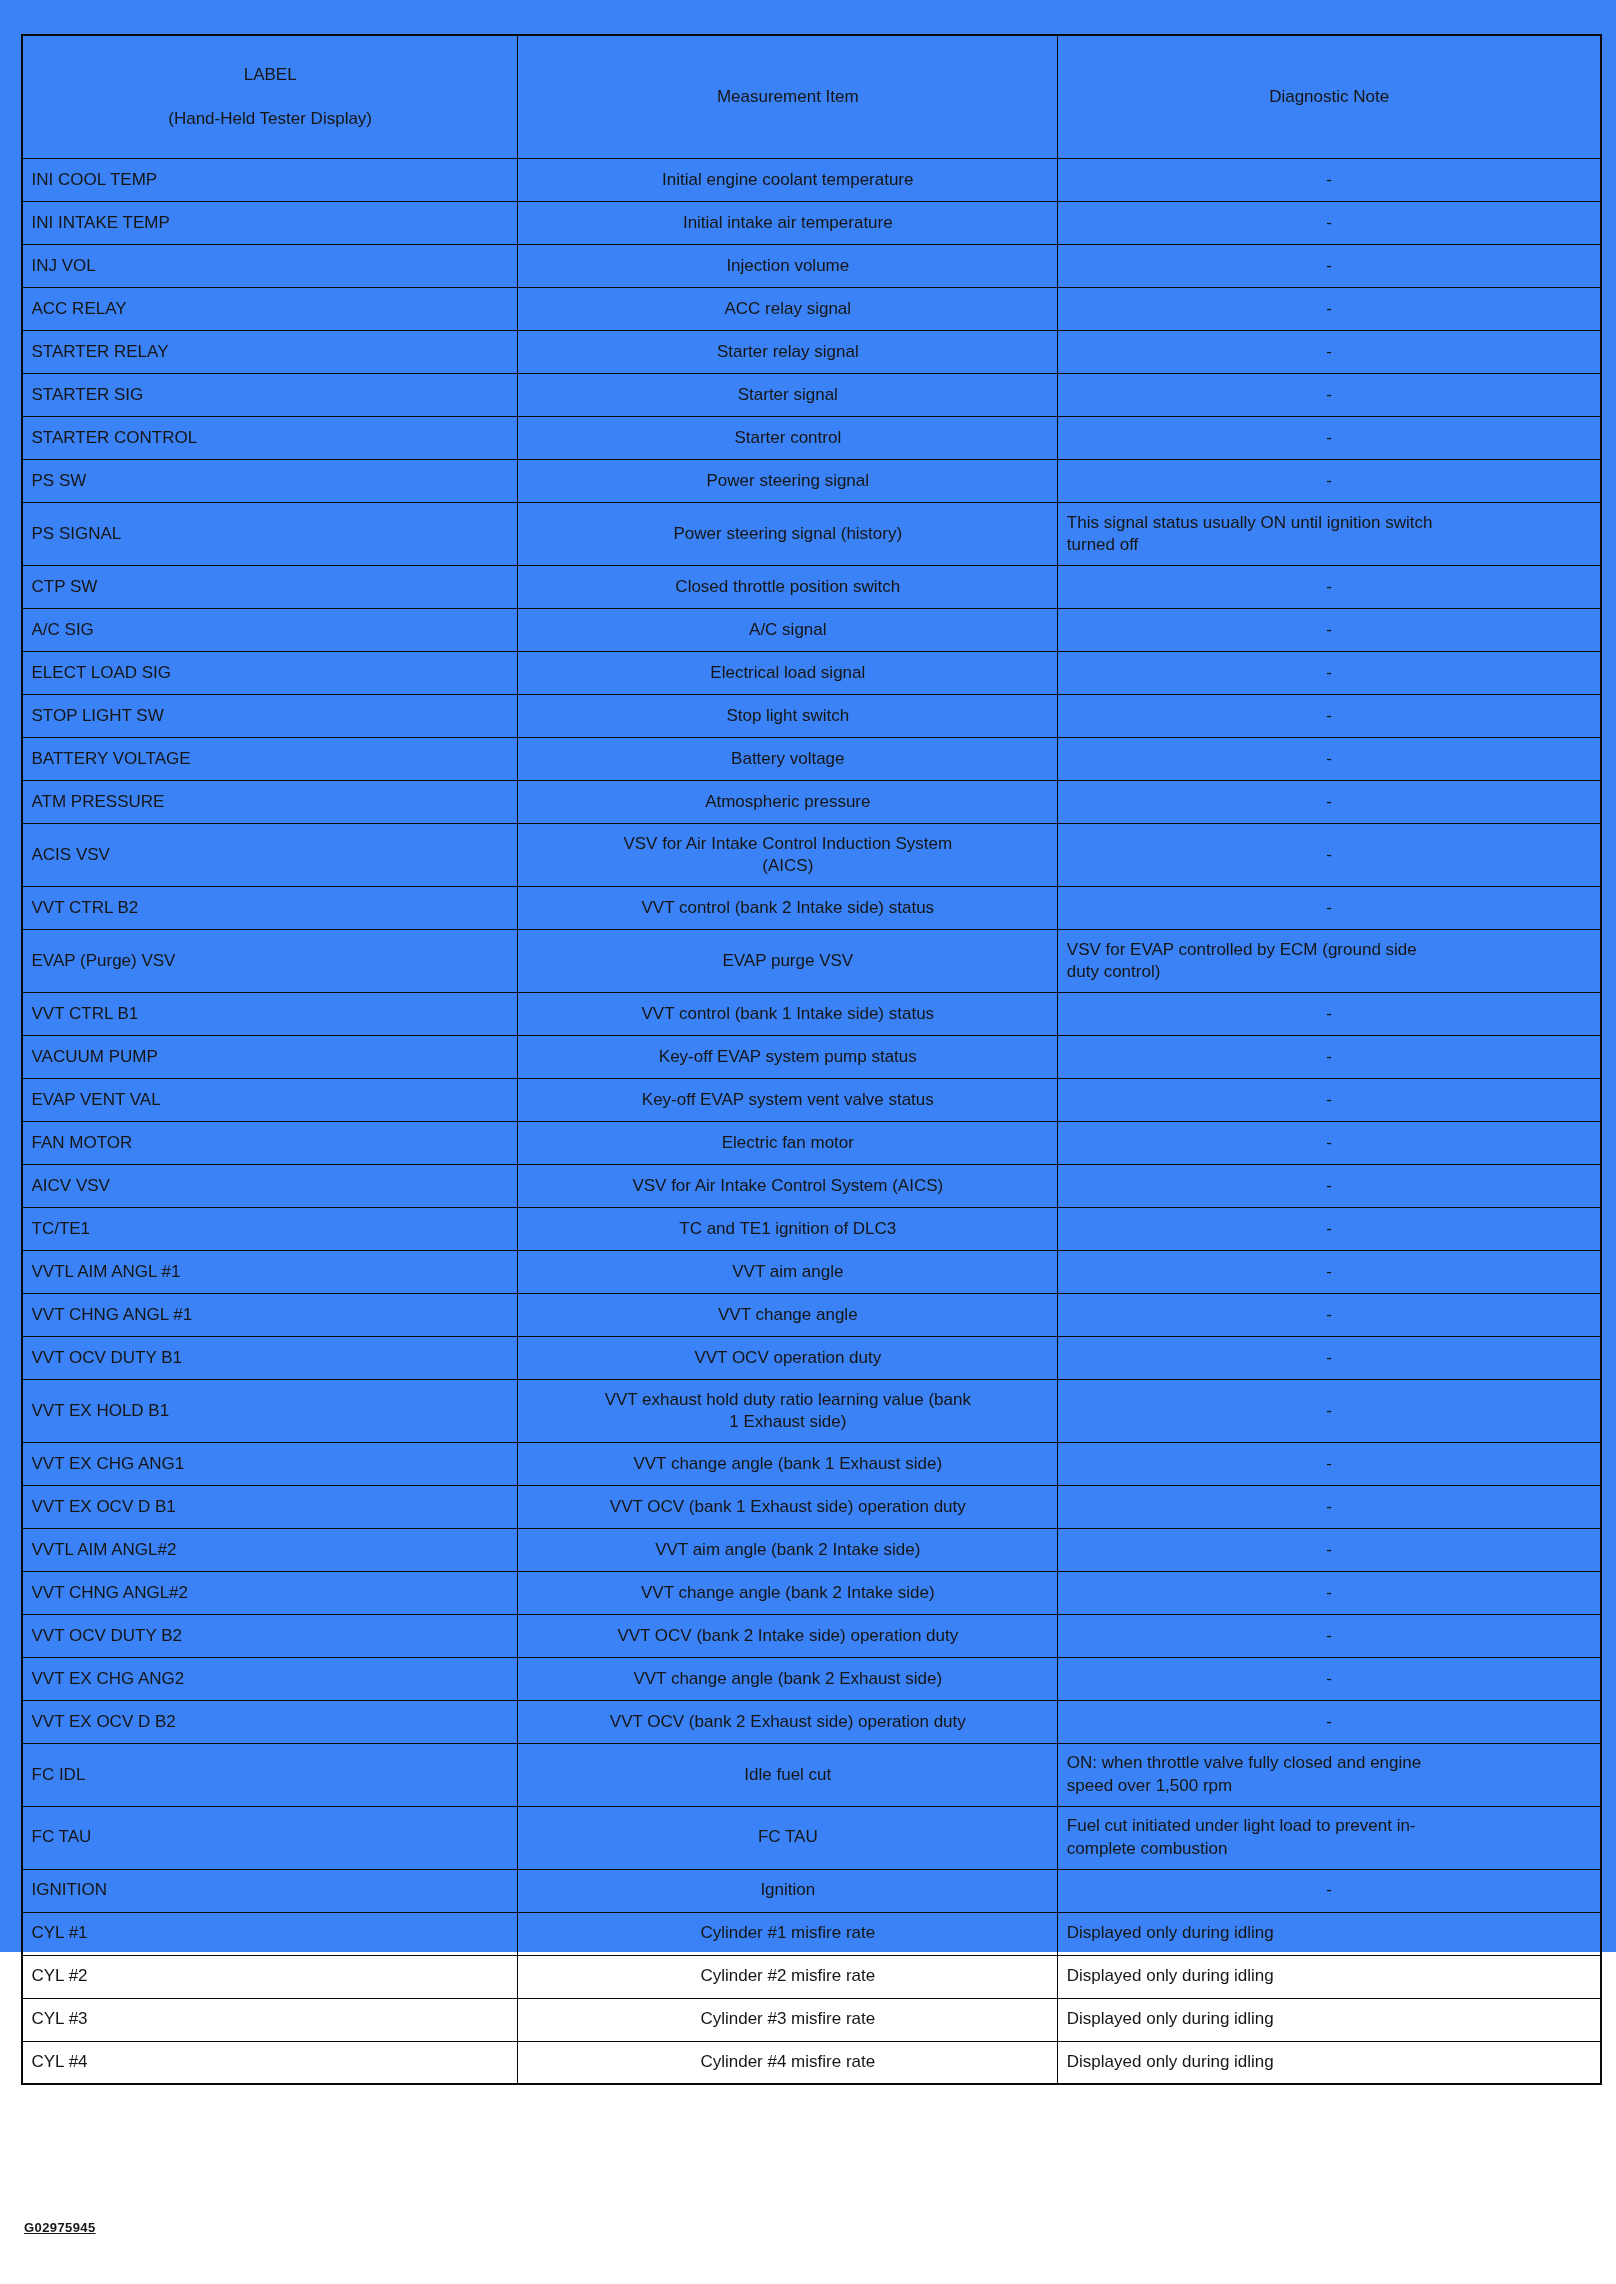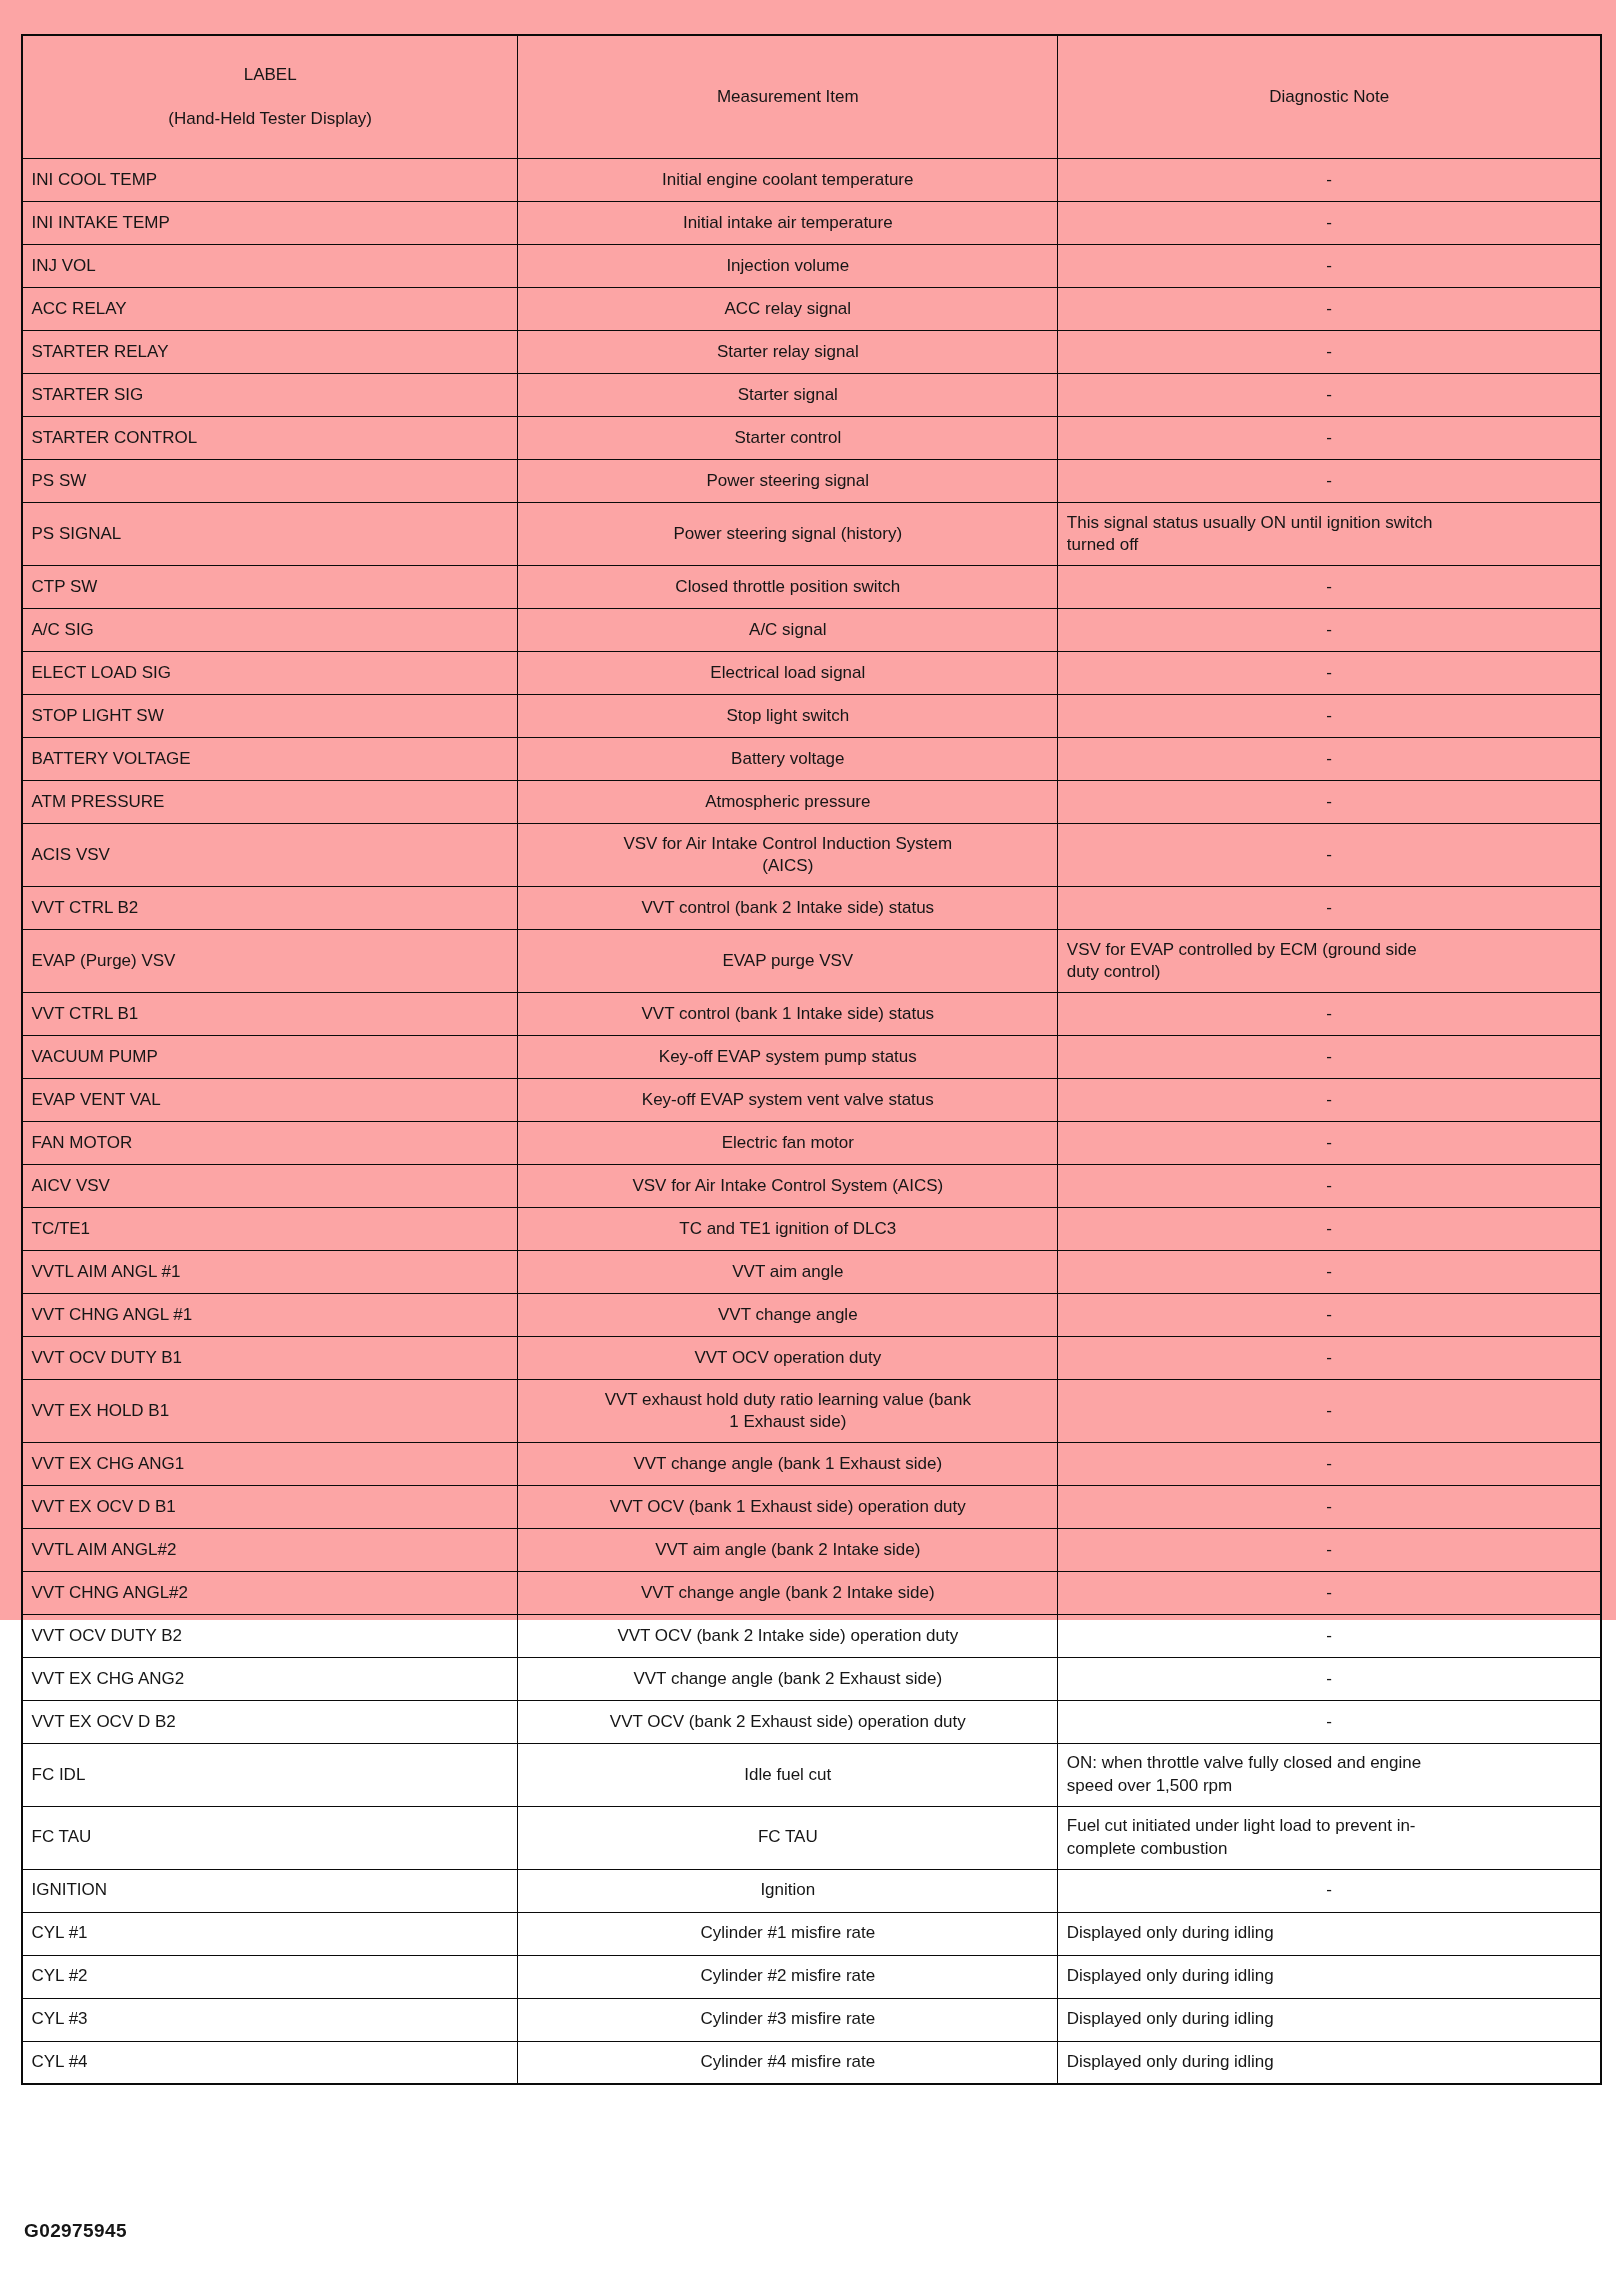--- a/index.html
+++ b/index.html
@@ -11,22 +11,22 @@
   body {
     width: 1617px;
     height: 2284px;
     font-family: "Liberation Sans", sans-serif;
     color: #161616;
     position: relative;
   }
   .page {
     position: relative;
     width: 1617px;
-    height: 1620px;
-    background: #fca5a5;
+    height: 1952px;
+    background: #3b82f6;
   }
   table.data-table {
     position: absolute;
     left: 21px;
     top: 34px;
     width: 1581px;
     border-collapse: collapse;
     border: 2.5px solid #0a0a0a;
     table-layout: fixed;
   }
@@ -51,23 +51,24 @@
   }
   th .hline { display: block; }
   td.label-cell { text-align: left; }
   td.measurement-cell { text-align: center; }
   td.note-cell { text-align: left; }
   td.note-cell.center { text-align: center; }
   .figure-id {
     position: absolute;
     left: 24px;
     top: 2220px;
-    font-size: 19px;
+    font-size: 13px;
     font-weight: bold;
     letter-spacing: 0.4px;
+    text-decoration: underline;
   }
 </style>
 </head>
 <body>
 
 <div class="page">
 
   <table class="data-table">
     <colgroup>
       <col class="c1">

